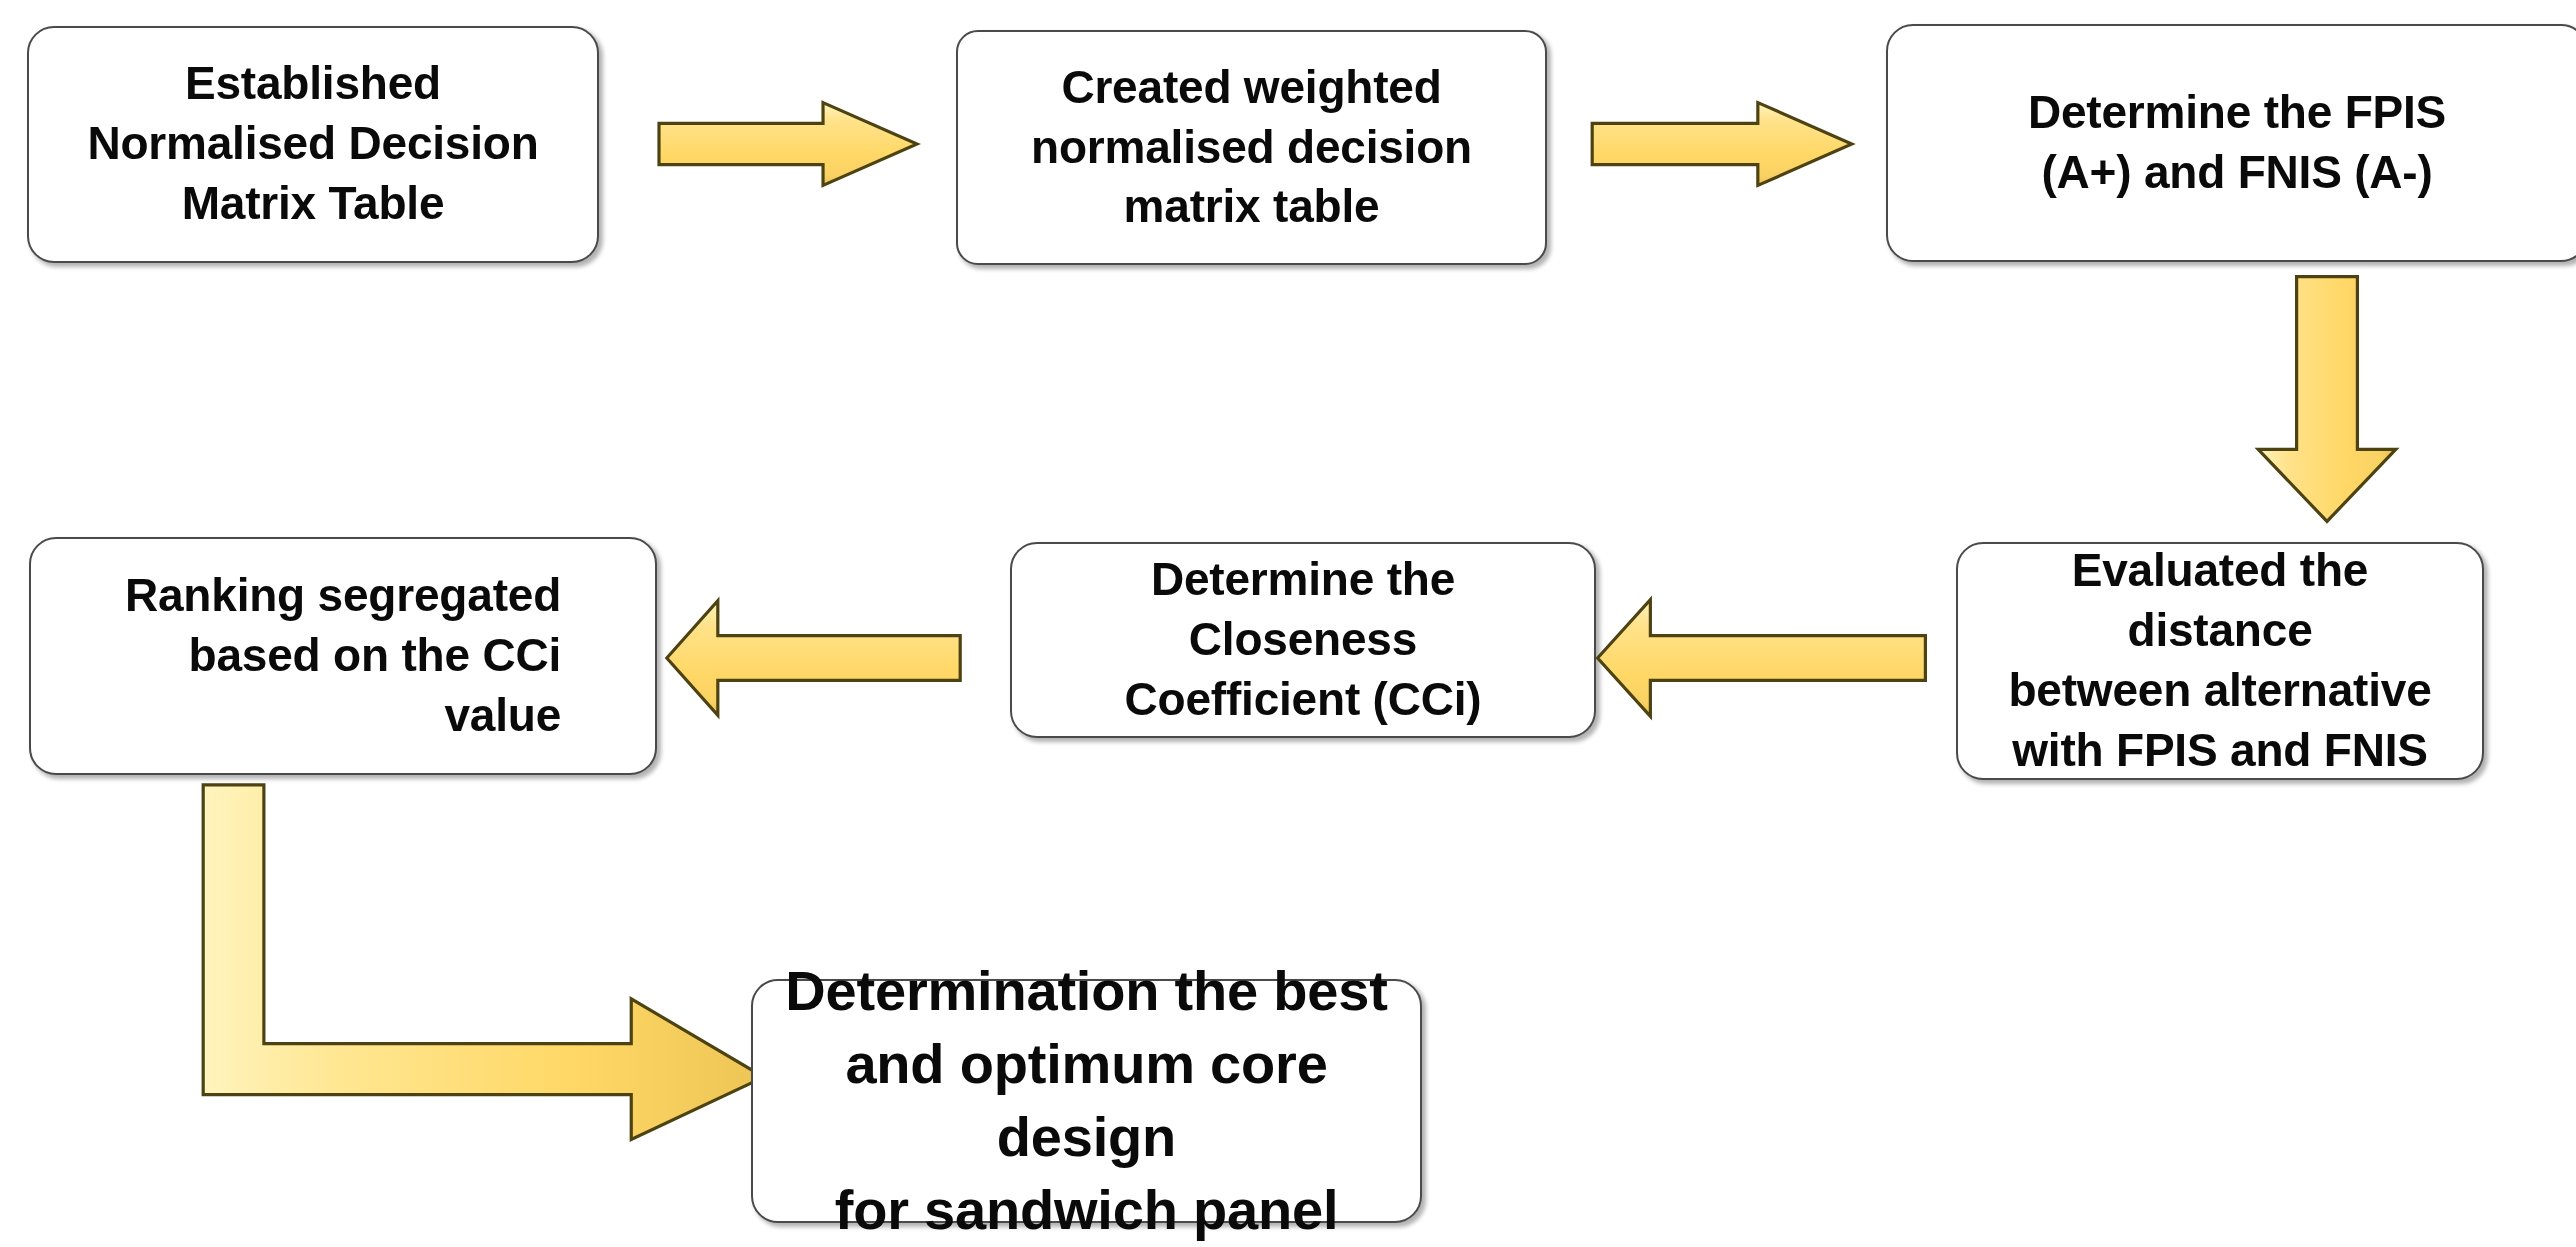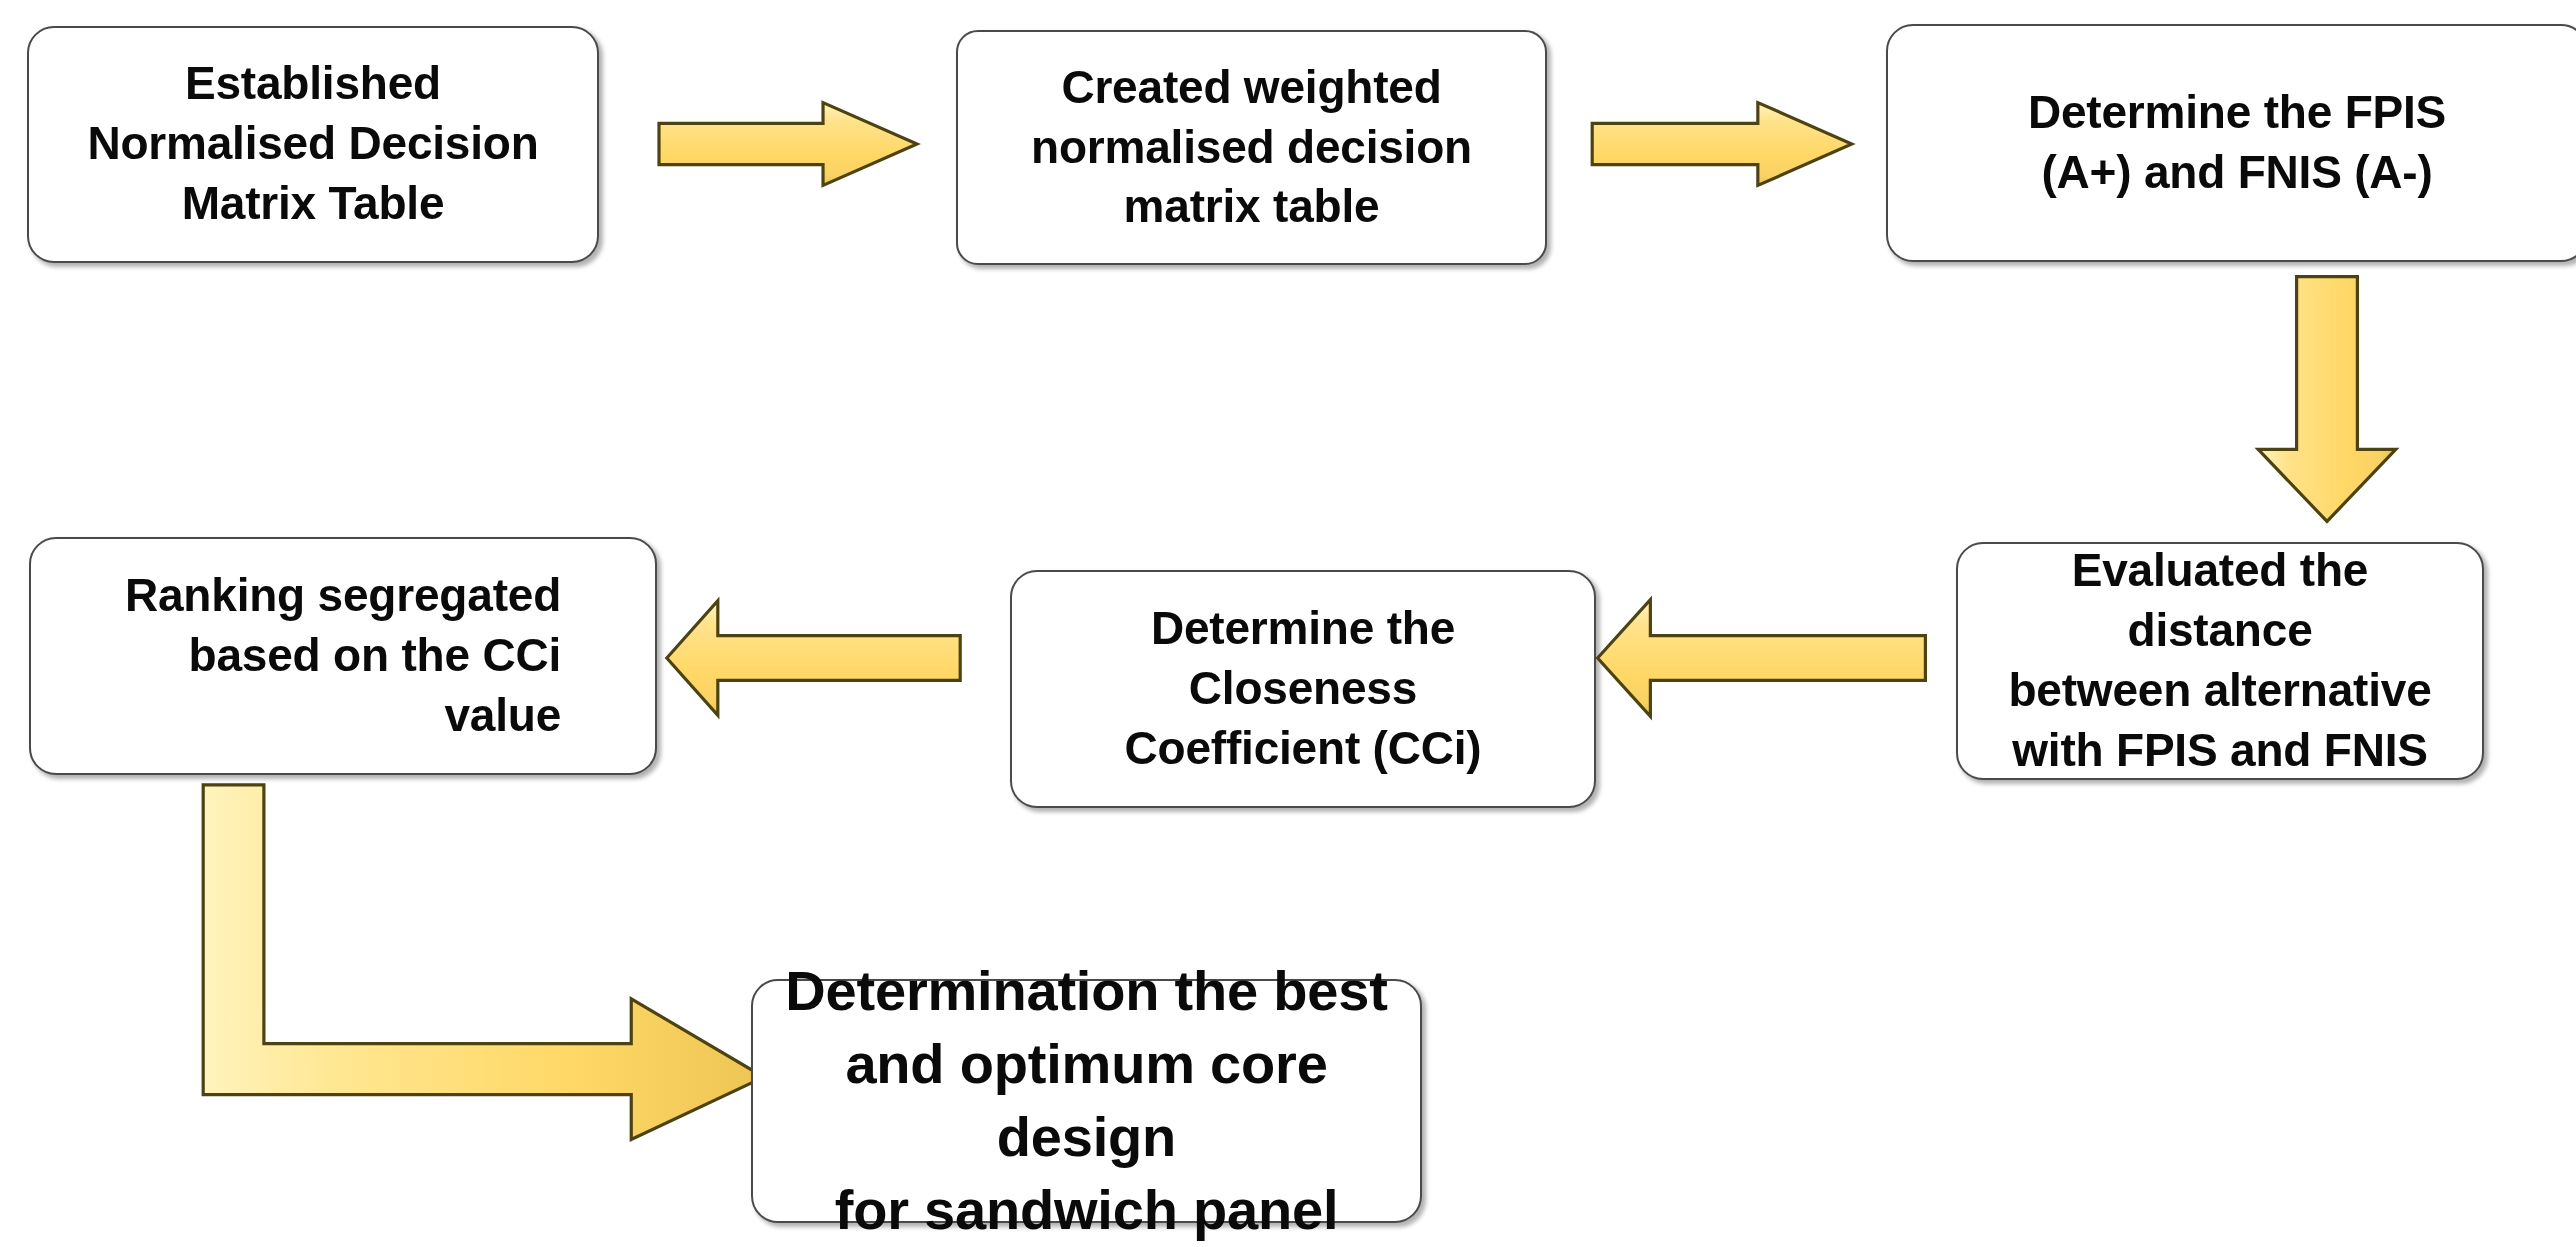--- a/index.html
+++ b/index.html
@@ -126,21 +126,21 @@
           <stop offset="22%" stop-color="#ffe28a"></stop>
           <stop offset="62%" stop-color="#ffd867"></stop>
           <stop offset="88%" stop-color="#f9d264"></stop>
           <stop offset="100%" stop-color="#e8c24f"></stop>
         </linearGradient>
       </defs>
       <polygon points="2,74 66,2 66,46 370,46 370,102 66,102 66,146" fill="url(#gLeft1)" stroke="#4d4312" stroke-width="4" stroke-linejoin="miter"></polygon>
     </svg>
   </div>
 
-  <div class="node" style="left:1010px; top:542px; width:586px; height:238px;margin-top:28px;">
+  <div class="node" style="left:1010px; top:542px; width:586px; height:196px;">
     <span class="txt">Determine the
 Closeness
 Coefficient (CCi)</span>
   </div>
 
   <div class="arrow" style="left:1596px; top:598px; width:331px; height:120px;">
     <svg width="331" height="120" viewBox="0 0 414 150" aria-hidden="true">
       <defs>
         <linearGradient id="gLeft2" x1="0" y1="0" x2="0" y2="1">
           <stop offset="0%" stop-color="#fff4bd"></stop>

